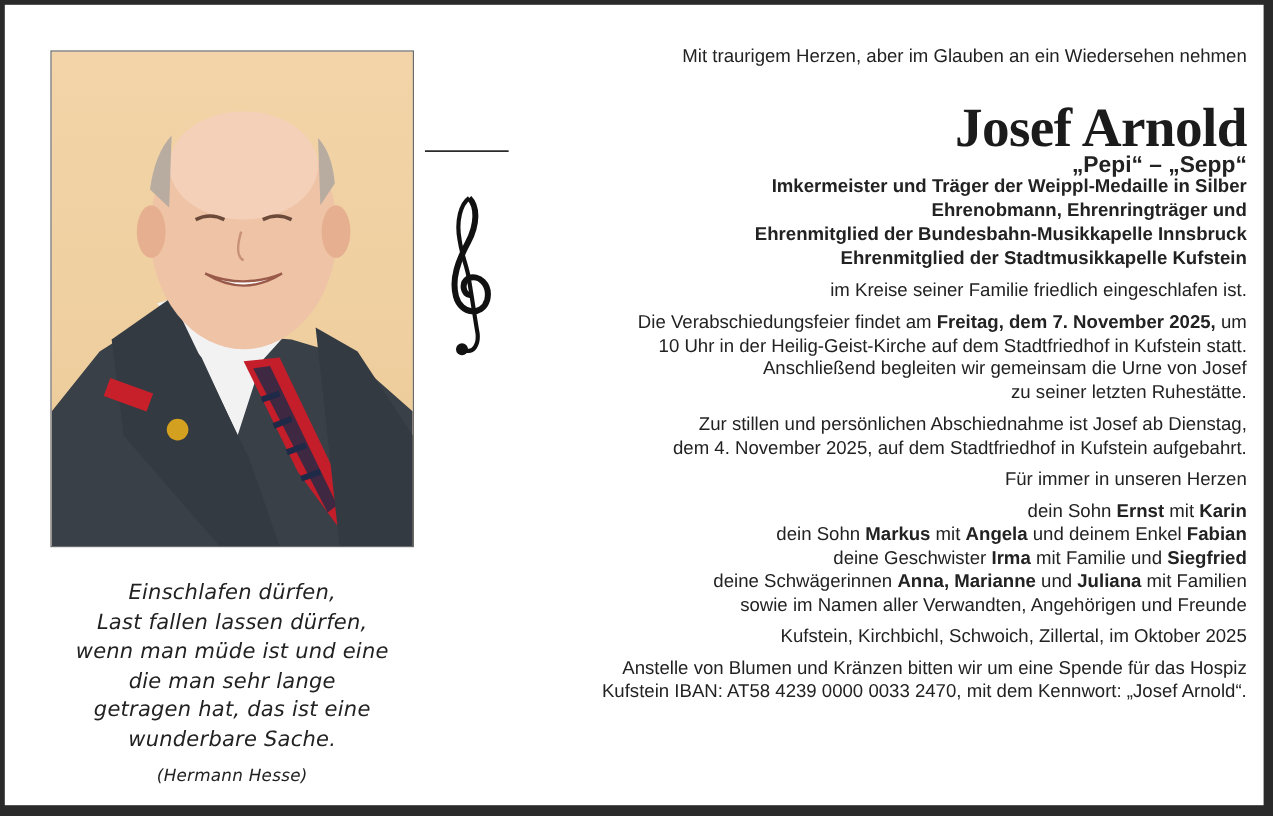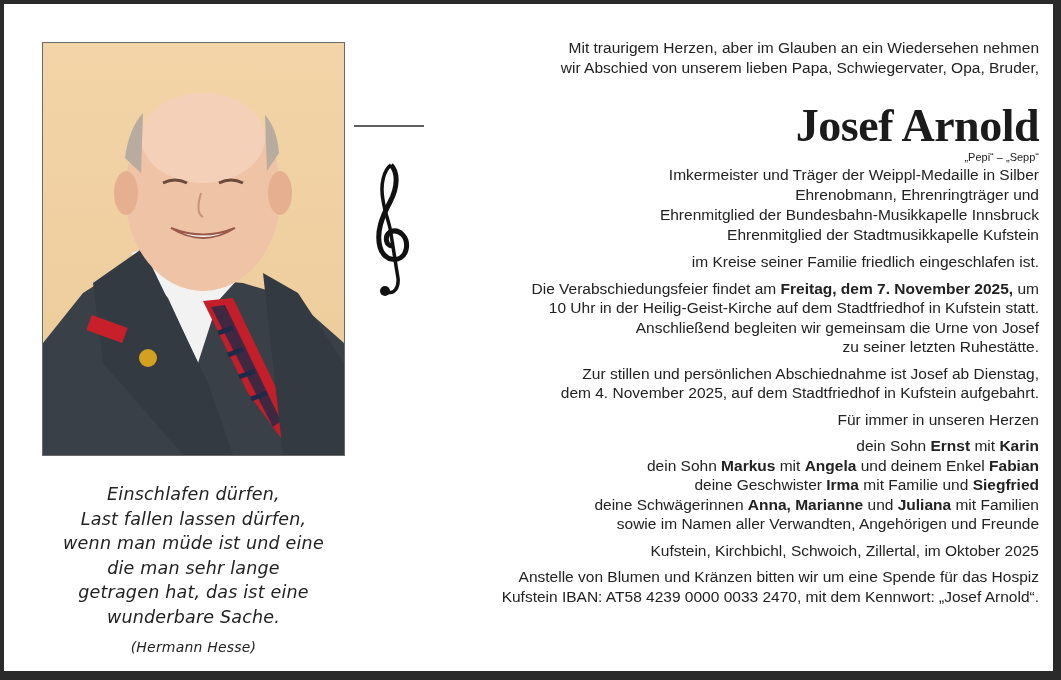--- a/index.html
+++ b/index.html
@@ -37,22 +37,22 @@
     .text {
       position: absolute; left: 425px; top: 34px; width: 610px;
       text-align: right; font-size: 15.5px; line-height: 19.5px; color: #222;
     }
     .text .l { display: block; white-space: nowrap; }
     .text .block { margin-bottom: 7px; }
     .name {
       display: block; font-family: "Liberation Serif", serif; font-weight: bold;
       font-size: 46px; line-height: 46px; margin-top: 26px; letter-spacing: -0.5px; color: #1b1b1b;
     }
-    .nick { display: block; font-weight: normal; font-size: 11px; line-height: 16px; }
-    .titles .l { font-weight: normal; font-size: 15.5px; line-height: 20px; }
+    .nick { display: block; font-weight: bold; font-size: 19px; line-height: 16px; }
+    .titles .l { font-weight: bold; font-size: 15.5px; line-height: 20px; }
     b { font-weight: bold; }
   </style>
 </head>
 <body>
 
 <div class="frame">
 
   <div class="photo">
     <svg width="301" height="412" viewBox="0 0 301 412" xmlns="http://www.w3.org/2000/svg">
 
@@ -115,21 +115,20 @@
         <path d="M37 123 C30 128 26 142 29 158 C31 172 36 182 37 192 C40 210 42 225 44 236 C45 246 40 252 34 250" stroke="#111" stroke-width="3.5" fill="none"></path>
         <path d="M37 123 C44 130 44 145 36 160 C28 175 22 190 26 205 C30 220 48 222 52 208 C55 195 45 186 36 190 C30 194 32 204 38 204" stroke="#111" stroke-width="5" fill="none"></path>
         <circle cx="31" cy="249" r="5" fill="#111"></circle>
       </g>
     </svg>
   </div>
 
   <div class="text">
     <div class="block">
       <span class="l">Mit traurigem Herzen, aber im Glauben an ein Wiedersehen nehmen</span>
-      <span class="l">wir Abschied von unserem lieben Papa, Schwiegervater, Opa, Bruder,</span>
     </div>
     <span class="name">Josef Arnold</span>
     <span class="nick">„Pepi“ – „Sepp“</span>
     <div class="block titles">
       <span class="l">Imkermeister und Träger der Weippl-Medaille in Silber</span>
       <span class="l">Ehrenobmann, Ehrenringträger und</span>
       <span class="l">Ehrenmitglied der Bundesbahn-Musikkapelle Innsbruck</span>
       <span class="l">Ehrenmitglied der Stadtmusikkapelle Kufstein</span>
     </div>
     <div class="block">

